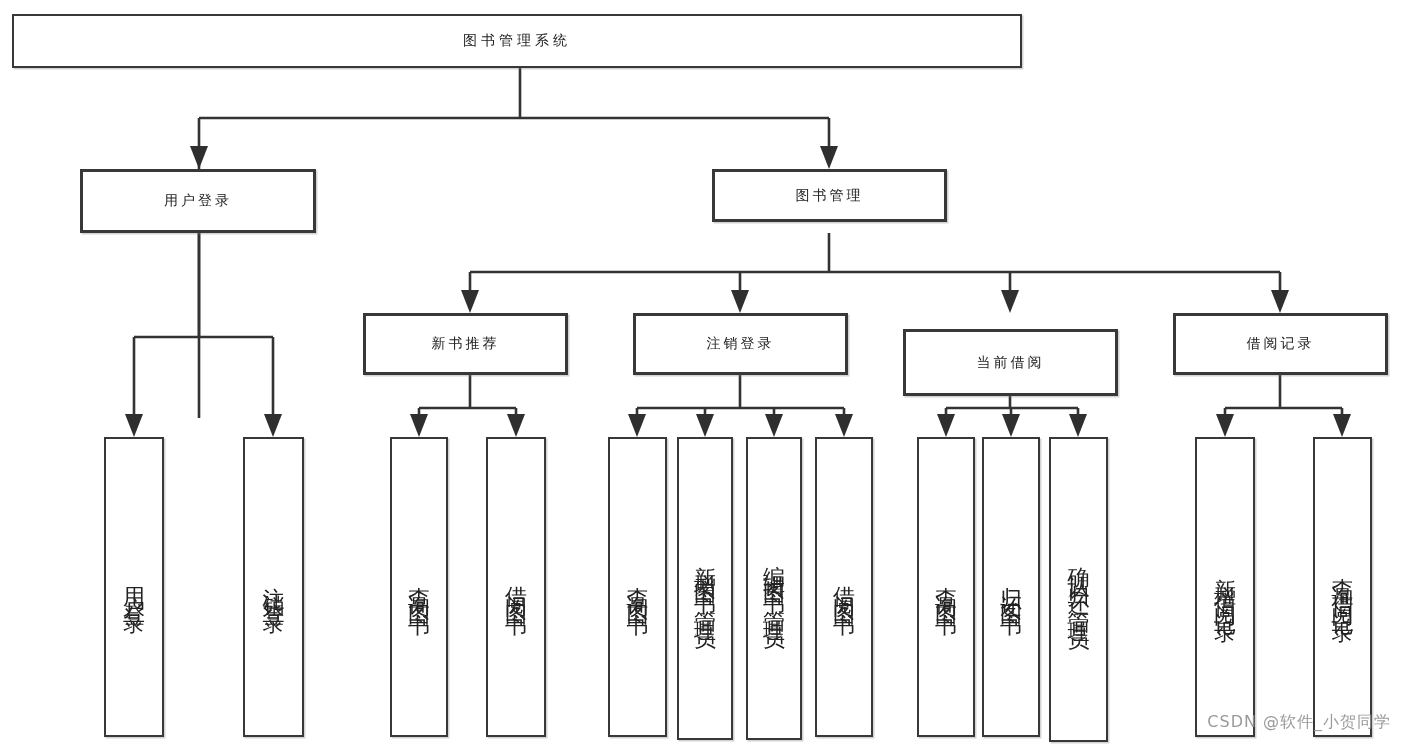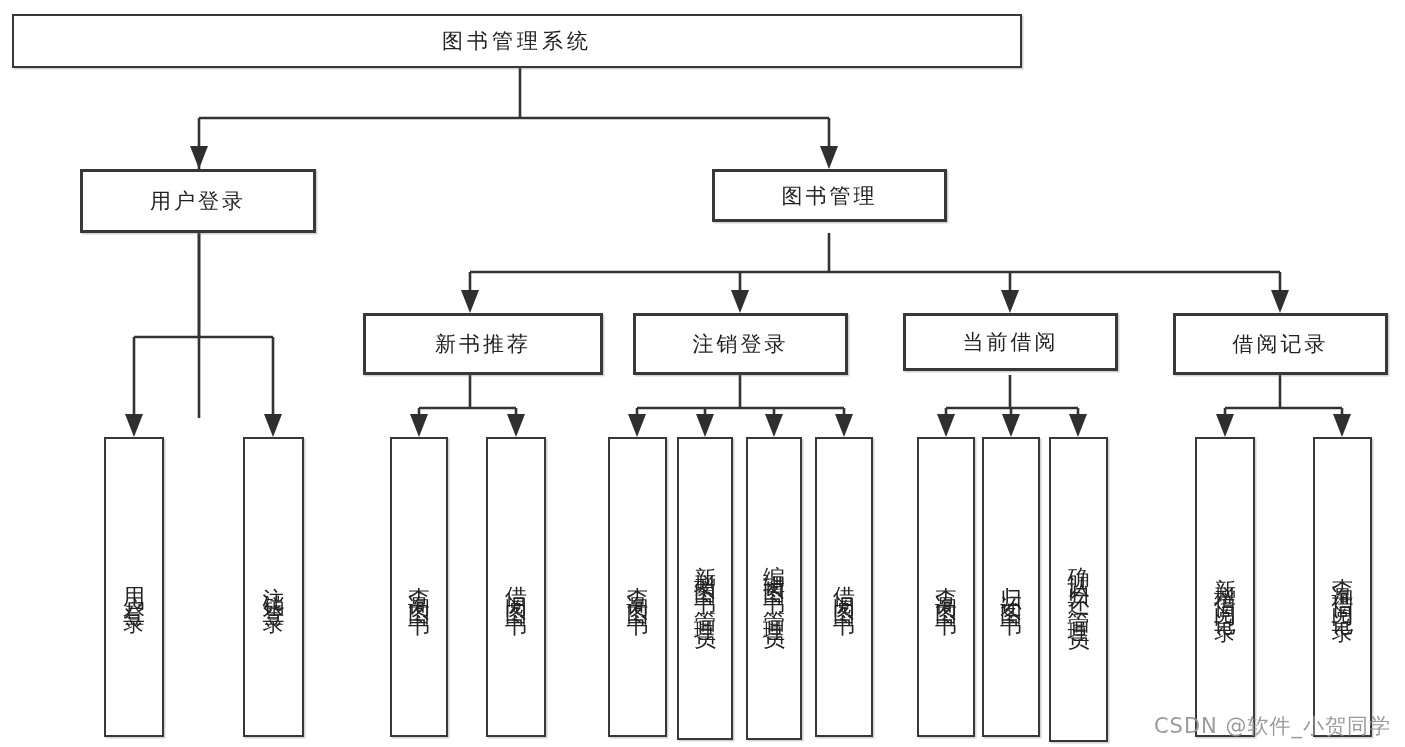--- a/index.html
+++ b/index.html
@@ -27,21 +27,21 @@
     box-sizing: border-box;
     background: #ffffff;
     display: flex;
     align-items: center;
     justify-content: center;
     color: #222222;
     box-shadow: 1.5px 1.5px 0 rgba(130,130,130,0.35);
   }
   .hbox {
     border: 3px solid #383838;
-    font-size: 21px;
+    font-size: 14px;
     letter-spacing: 3px;
     white-space: nowrap;
   }
   .rootbox {
     border-width: 2px;
     letter-spacing: 4px;
   }
   .leaf {
     border: 2px solid #383838;
   }
@@ -50,21 +50,21 @@
     text-orientation: mixed;
     font-size: 22px;
     letter-spacing: 9px;
     line-height: 1;
     color: #222222;
   }
   .watermark {
     position: absolute;
     right: 14px;
     top: 712px;
-    font-size: 21px;
+    font-size: 16px;
     color: rgba(145,145,145,0.92);
     letter-spacing: 1px;
     z-index: 10;
     white-space: nowrap;
   }
   .stroke {
     stroke: #333333;
     stroke-width: 2.6;
     fill: none;
   }
@@ -118,27 +118,27 @@
     <span>图书管理系统</span>
   </div>
 
   <div class="box hbox" style="left:80px; top:169px; width:236px; height:64px;">
     <span>用户登录</span>
   </div>
   <div class="box hbox" style="left:712px; top:169px; width:235px; height:53px;">
     <span>图书管理</span>
   </div>
 
-  <div class="box hbox" style="left:363px; top:313px; width:240px; height:62px;">
+  <div class="box hbox" style="left:363px; top:313px; width:205px; height:62px;">
     <span>新书推荐</span>
   </div>
   <div class="box hbox" style="left:633px; top:313px; width:215px; height:62px;">
     <span>注销登录</span>
   </div>
-  <div class="box hbox" style="left:903px; top:313px; width:215px; height:58px;text-align:center;">
+  <div class="box hbox" style="left:903px; top:329px; width:215px; height:67px;text-align:center;">
     <span>当前借阅</span>
   </div>
   <div class="box hbox" style="left:1173px; top:313px; width:215px; height:62px;">
     <span>借阅记录</span>
   </div>
 
   <div class="box leaf" style="left:104px; top:437px; width:60px; height:300px;">
     <span class="v-label">用户登录</span>
   </div>
   <div class="box leaf" style="left:243px; top:437px; width:61px; height:300px;">

